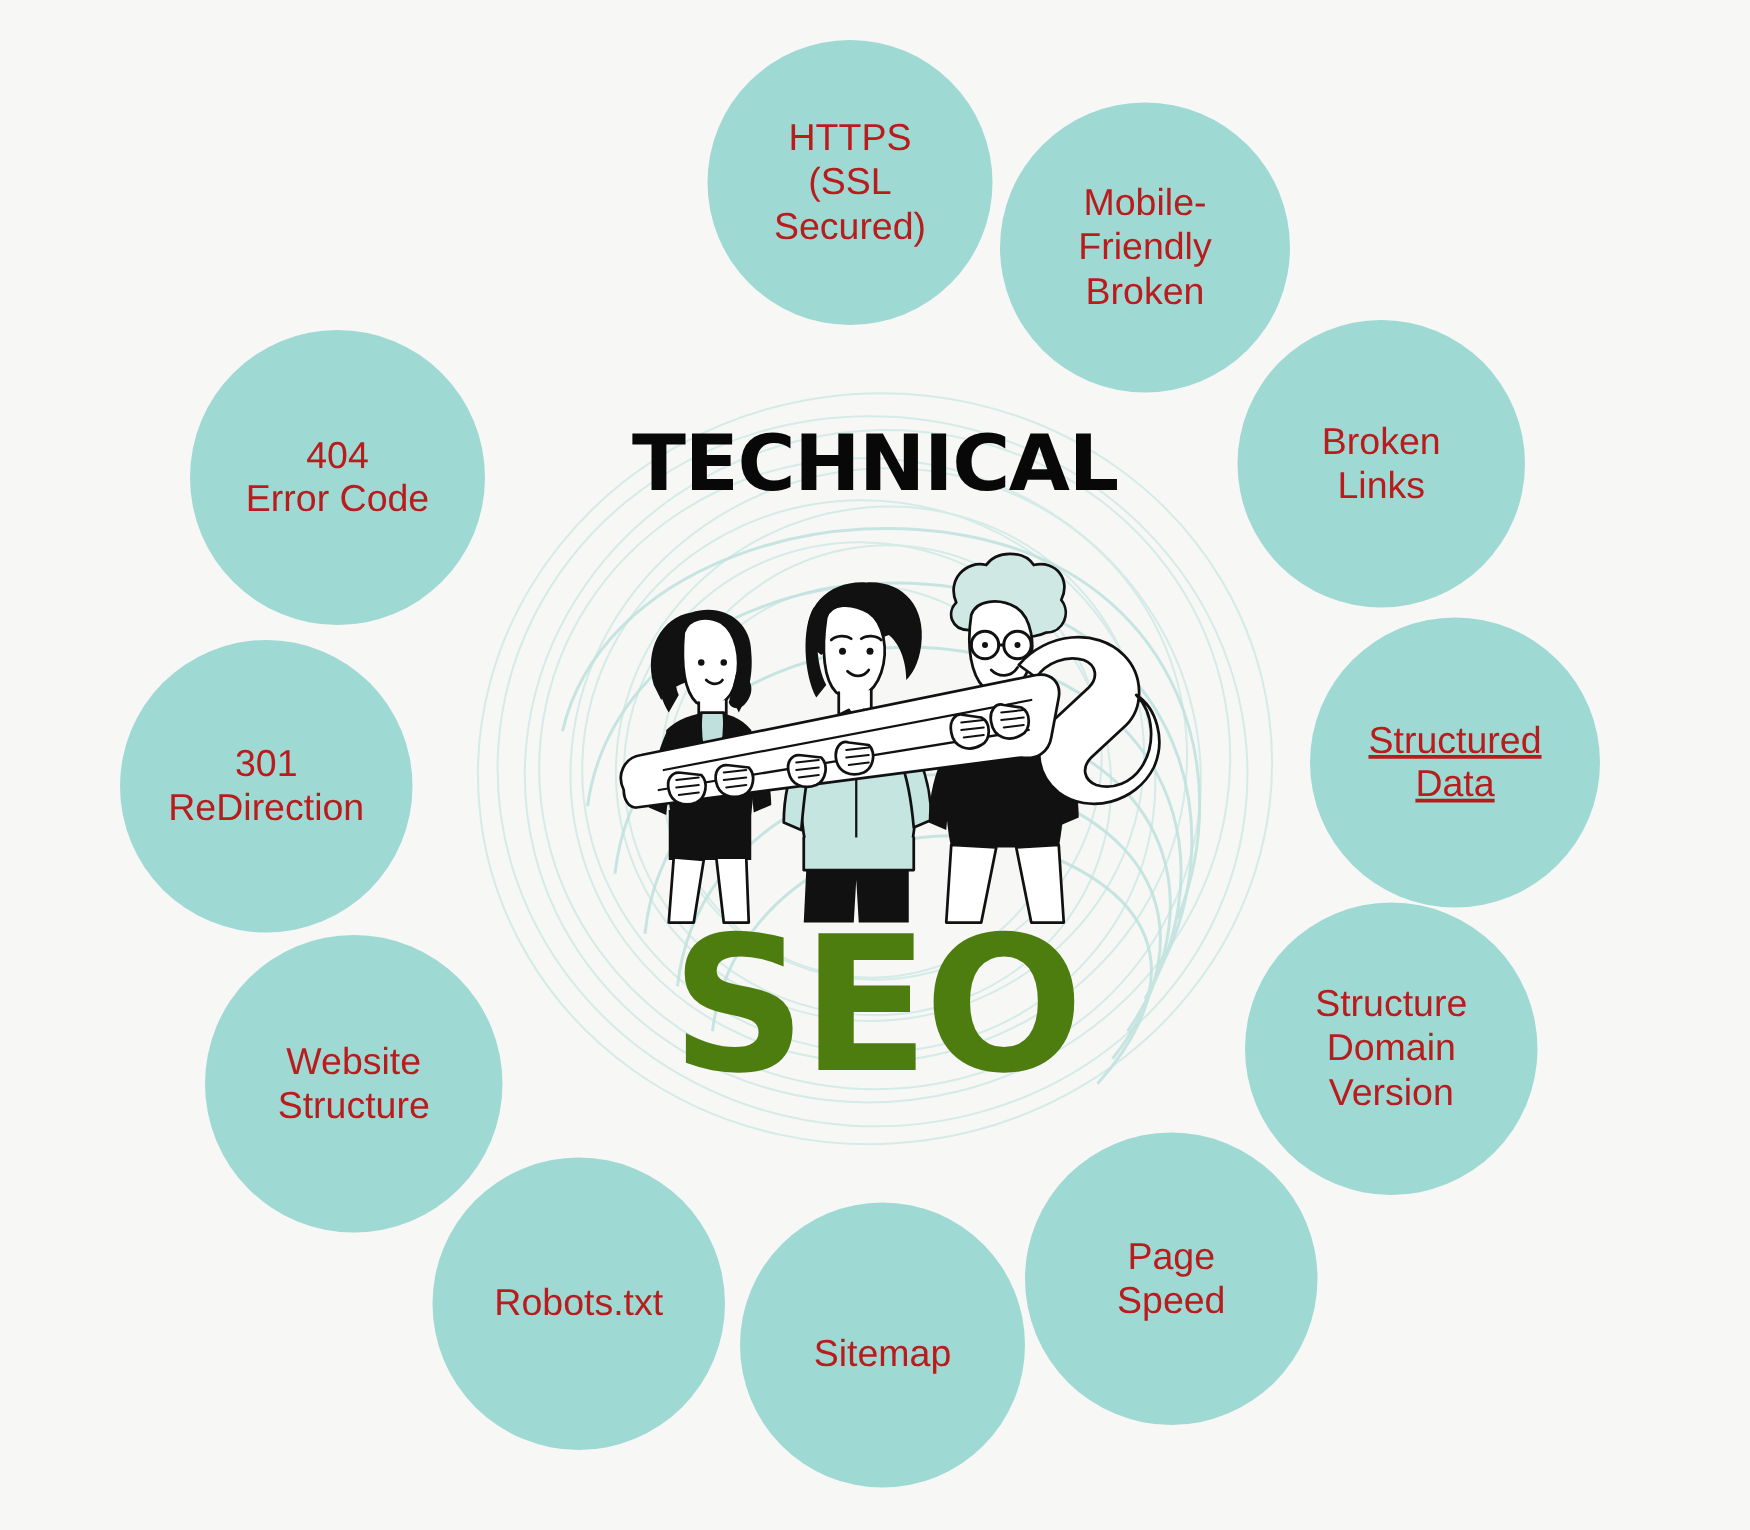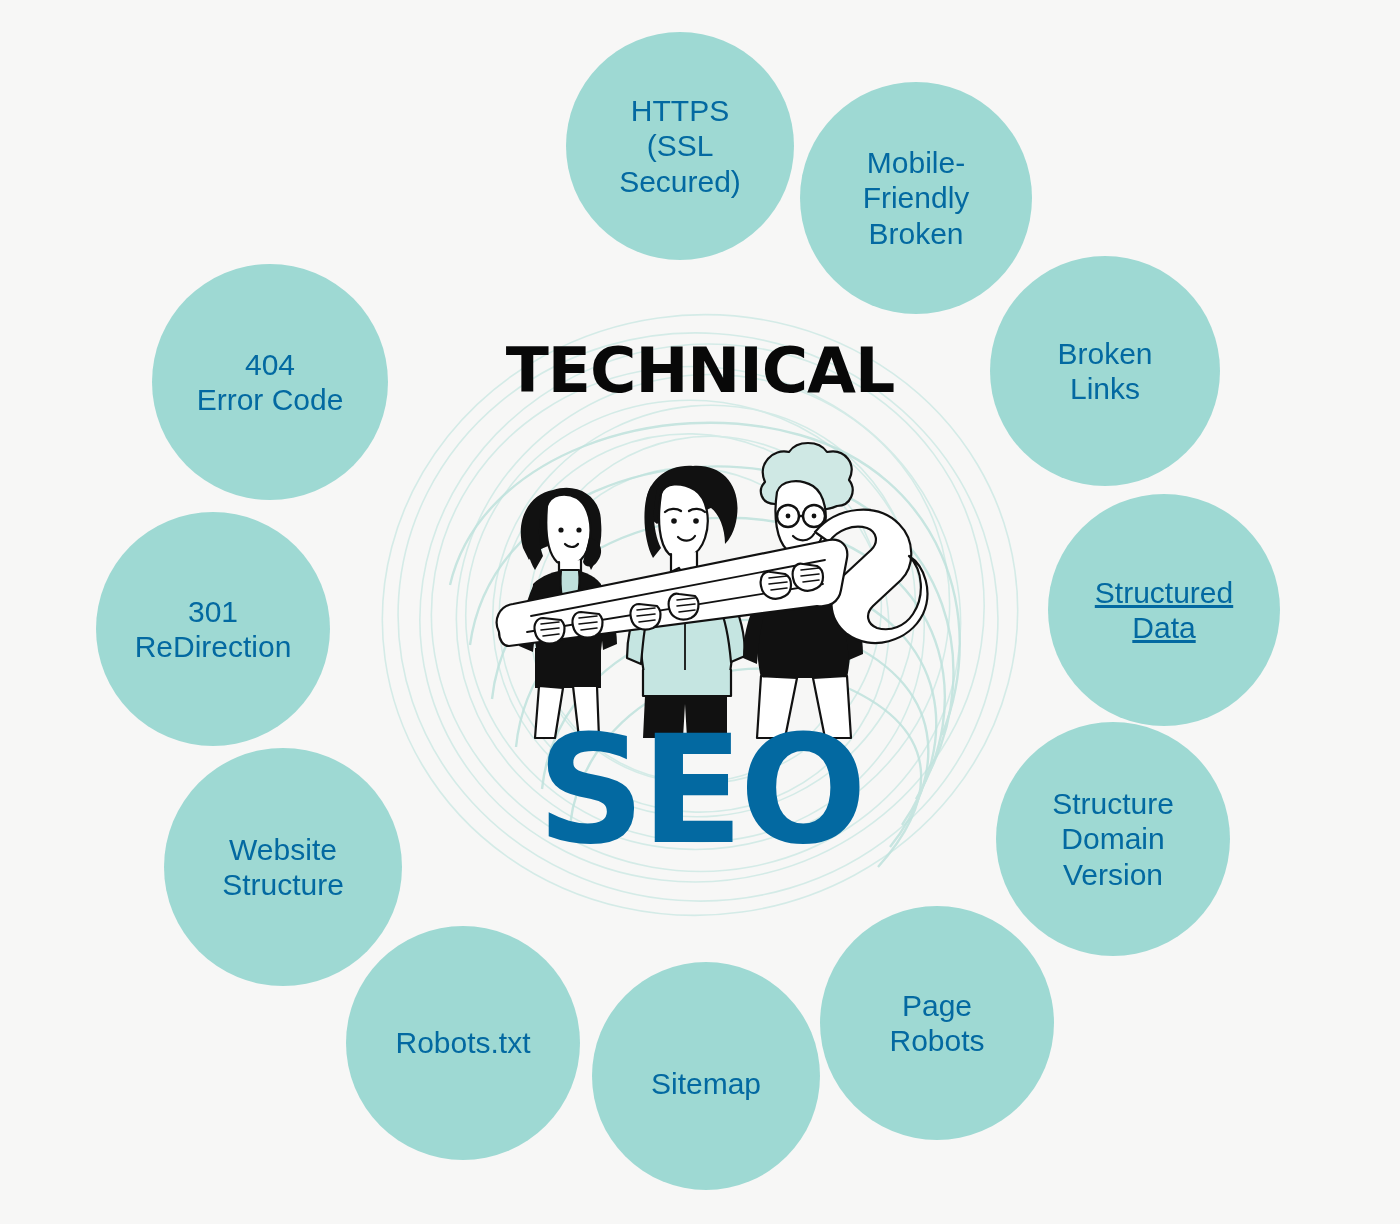--- a/index.html
+++ b/index.html
@@ -46,48 +46,48 @@
     letter-spacing: -1px;
     color: #080808;
     line-height: 1;
     transform: scaleX(1.02);
   }
 
   .center-bottom-title {
     position: absolute;
     left: 0;
     right: 0;
-    top: 430px;
+    top: 445px;
     text-align: center;
     font-family: "DejaVu Sans", sans-serif;
     font-weight: bold;
     font-size: 150px;
     letter-spacing: -4px;
-    color: #0369a1;
+    color: #4d7c0f;
     line-height: 1;
   }
 
   .illustration {
     position: absolute;
     left: 155px;
     top: 135px;
     width: 450px;
     height: 320px;
   }
 
   
   .bubble {
     position: absolute;
     background: #9ed9d3;
     border-radius: 50%;
     display: flex;
     align-items: center;
     justify-content: center;
     text-align: center;
-    color: #0369a1;
+    color: #b91c1c;
     font-family: "Liberation Sans", sans-serif;
     font-size: 30px;
     line-height: 1.18;
     box-sizing: border-box;
     padding: 8px;
   }
   .bubble span {
     display: block;
     width: 100%;
   }
@@ -246,21 +246,21 @@
   </div>
 
   <div class="bubble" style="left:996px; top:722px; width:234px; height:234px;">
     <span style="white-space: pre-line;">Structure
 Domain
 Version</span>
   </div>
 
   <div class="bubble" style="left:820px; top:906px; width:234px; height:234px;">
     <span style="white-space: pre-line;">Page
-Robots</span>
+Speed</span>
   </div>
 
   <div class="bubble" style="left:592px; top:962px; width:228px; height:228px;">
     <span style="white-space: pre-line; margin-top: 16px;">Sitemap</span>
   </div>
 
   <div class="bubble" style="left:346px; top:926px; width:234px; height:234px;">
     <span style="white-space: pre-line;">Robots.txt</span>
   </div>
 

